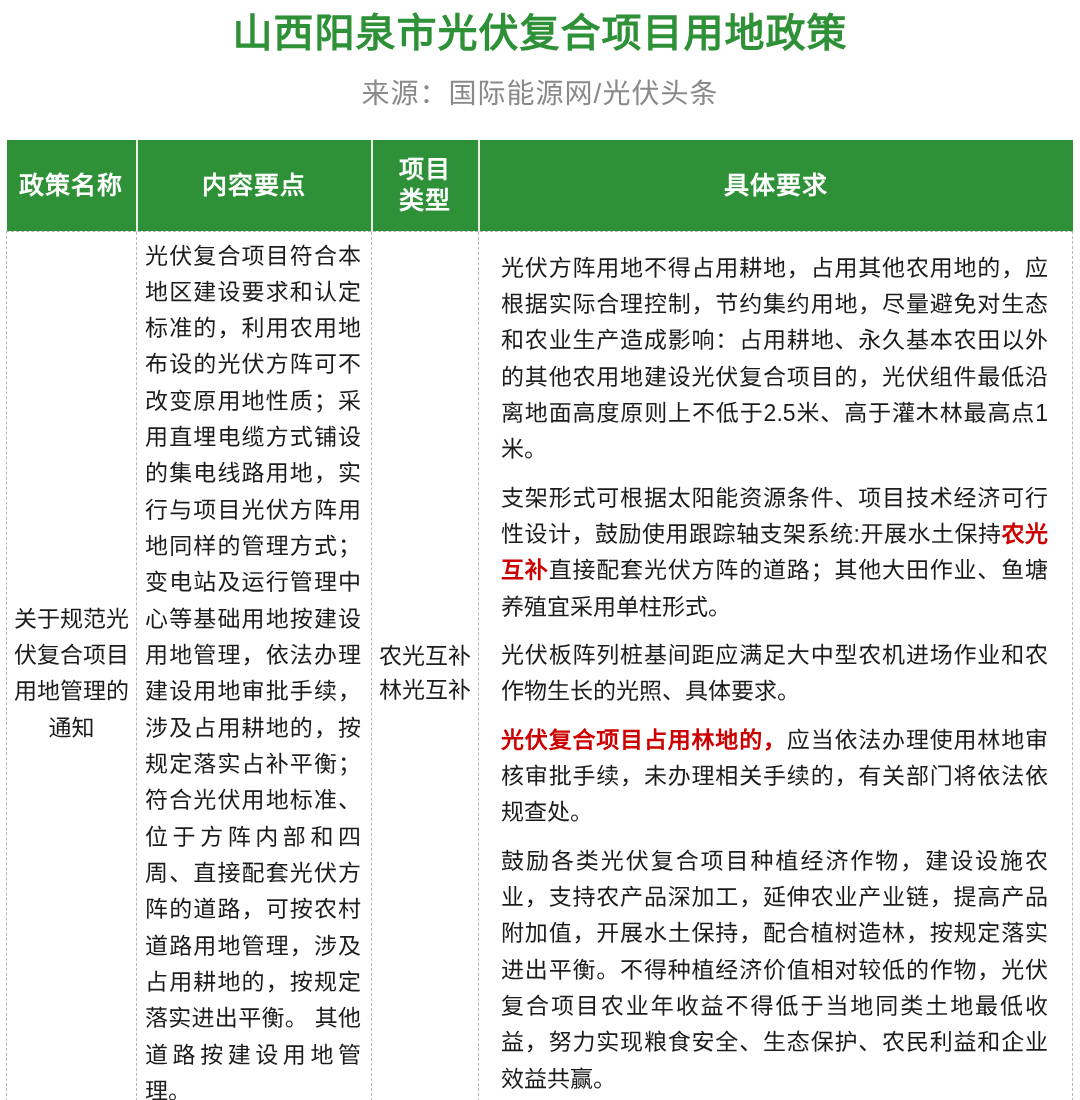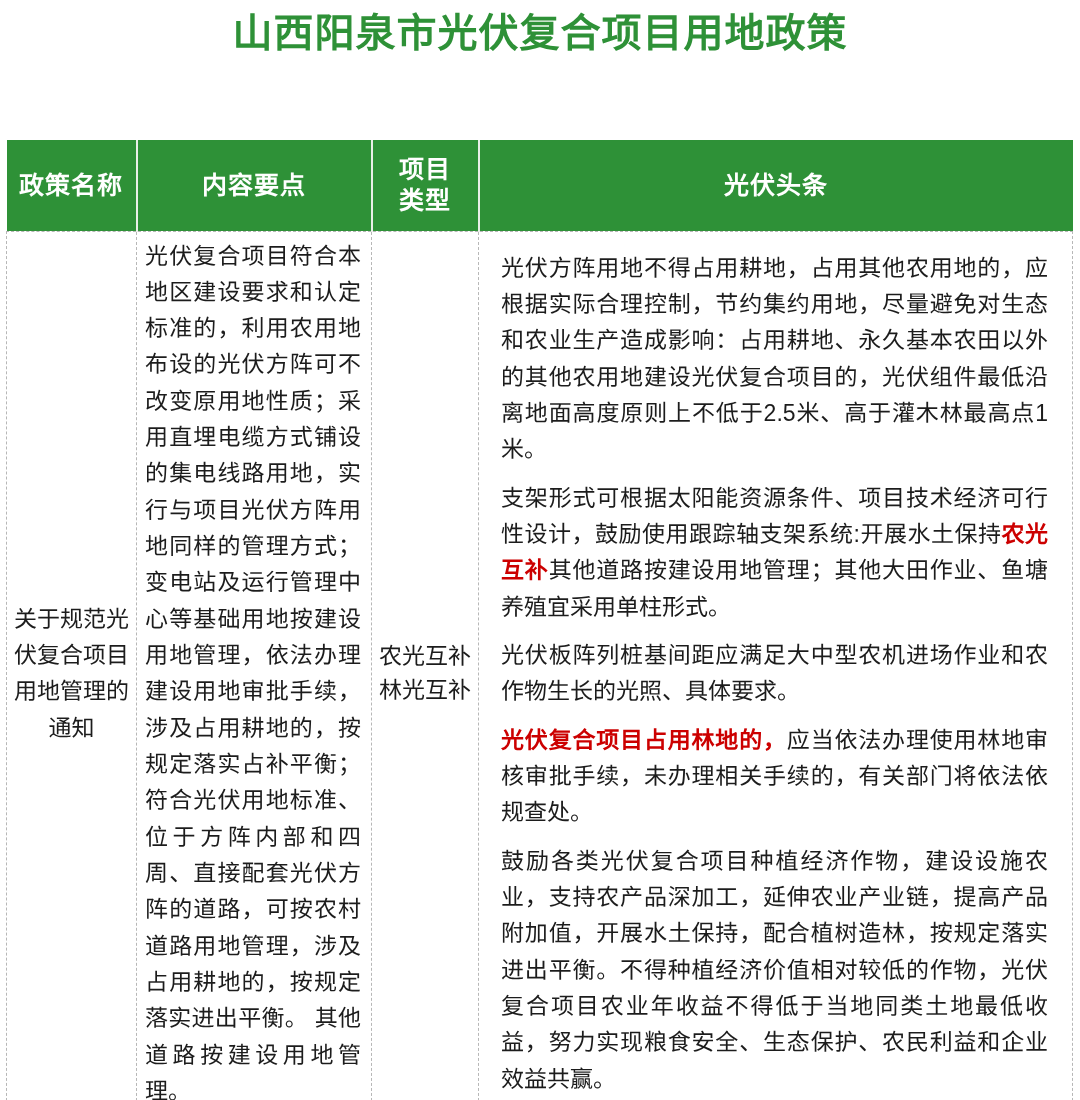--- a/index.html
+++ b/index.html
@@ -113,53 +113,54 @@
   }
   .type-line { display: block; }
 </style>
 </head>
 <body>
 
 <div class="page">
 
   <div class="title-block">
     <h1 class="doc-title">山西阳泉市光伏复合项目用地政策</h1>
+    <div class="doc-subtitle">来源：国际能源网/光伏头条</div>
   </div>
 
   <div class="table-wrap">
     <table class="policy-table">
       <colgroup>
         <col class="c1">
           <col class="c2">
           <col class="c3">
           <col class="c4">
       </colgroup>
       <thead>
         <tr>
           <th>政策名称</th>
           <th>内容要点</th>
           <th>
             <span class="type-line">项目</span>
             <span class="type-line">类型</span>
           </th>
-          <th>光伏头条</th>
+          <th>具体要求</th>
         </tr>
       </thead>
       <tbody>
         <tr>
           <td class="cell-name">关于规范光伏复合项目用地管理的通知</td>
           <td class="cell-points">光伏复合项目符合本地区建设要求和认定标准的，利用农用地布设的光伏方阵可不改变原用地性质；采用直埋电缆方式铺设的集电线路用地，实行与项目光伏方阵用地同样的管理方式；变电站及运行管理中心等基础用地按建设用地管理，依法办理建设用地审批手续，涉及占用耕地的，按规定落实占补平衡；符合光伏用地标准、位于方阵内部和四周、直接配套光伏方阵的道路，可按农村道路用地管理，涉及占用耕地的，按规定落实进出平衡。
 其他道路按建设用地管理。</td>
           <td class="cell-type">
             <span class="type-line">农光互补</span>
             <span class="type-line">林光互补</span>
           </td>
           <td class="cell-req">
               <div class="req-para"><span>光伏方阵用地不得占用耕地，占用其他农用地的，应根据实际合理控制，节约集约用地，尽量避免对生态和农业生产造成影响：占用耕地、永久基本农田以外的其他农用地建设光伏复合项目的，光伏组件最低沿离地面高度原则上不低于2.5米、高于灌木林最高点1米。</span></div>
-              <div class="req-para"><span>支架形式可根据太阳能资源条件、项目技术经济可行性设计，鼓励使用跟踪轴支架系统:开展水土保持</span><span class="hl">农光互补</span><span>其他道路按建设用地管理；其他大田作业、鱼塘养殖宜采用单柱形式。</span></div>
+              <div class="req-para"><span>支架形式可根据太阳能资源条件、项目技术经济可行性设计，鼓励使用跟踪轴支架系统:开展水土保持</span><span class="hl">农光互补</span><span>直接配套光伏方阵的道路；其他大田作业、鱼塘养殖宜采用单柱形式。</span></div>
               <div class="req-para"><span>光伏板阵列桩基间距应满足大中型农机进场作业和农作物生长的光照、具体要求。</span></div>
               <div class="req-para"><span class="hl">光伏复合项目占用林地的，</span><span>应当依法办理使用林地审核审批手续，未办理相关手续的，有关部门将依法依规查处。</span></div>
               <div class="req-para"><span>鼓励各类光伏复合项目种植经济作物，建设设施农业，支持农产品深加工，延伸农业产业链，提高产品附加值，开展水土保持，配合植树造林，按规定落实进出平衡。不得种植经济价值相对较低的作物，光伏复合项目农业年收益不得低于当地同类土地最低收益，努力实现粮食安全、生态保护、农民利益和企业效益共赢。</span></div>
             </td>
         </tr>
       </tbody>
     </table>
   </div>
 
 </div>

